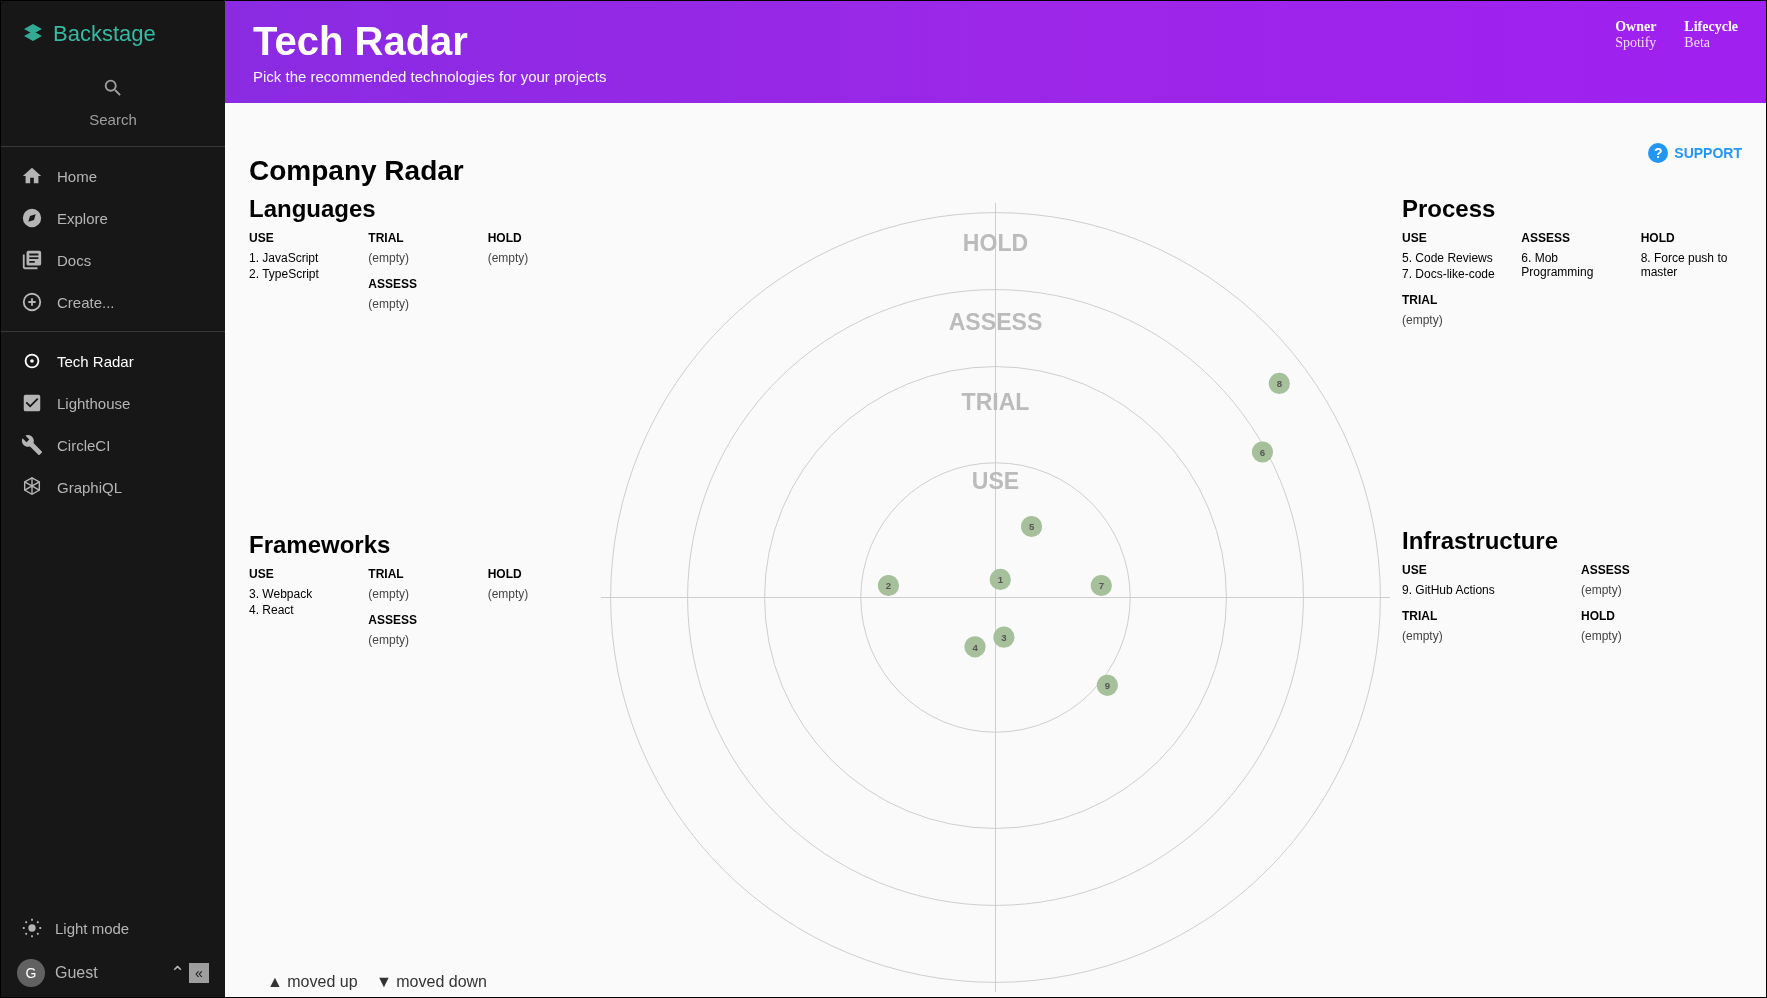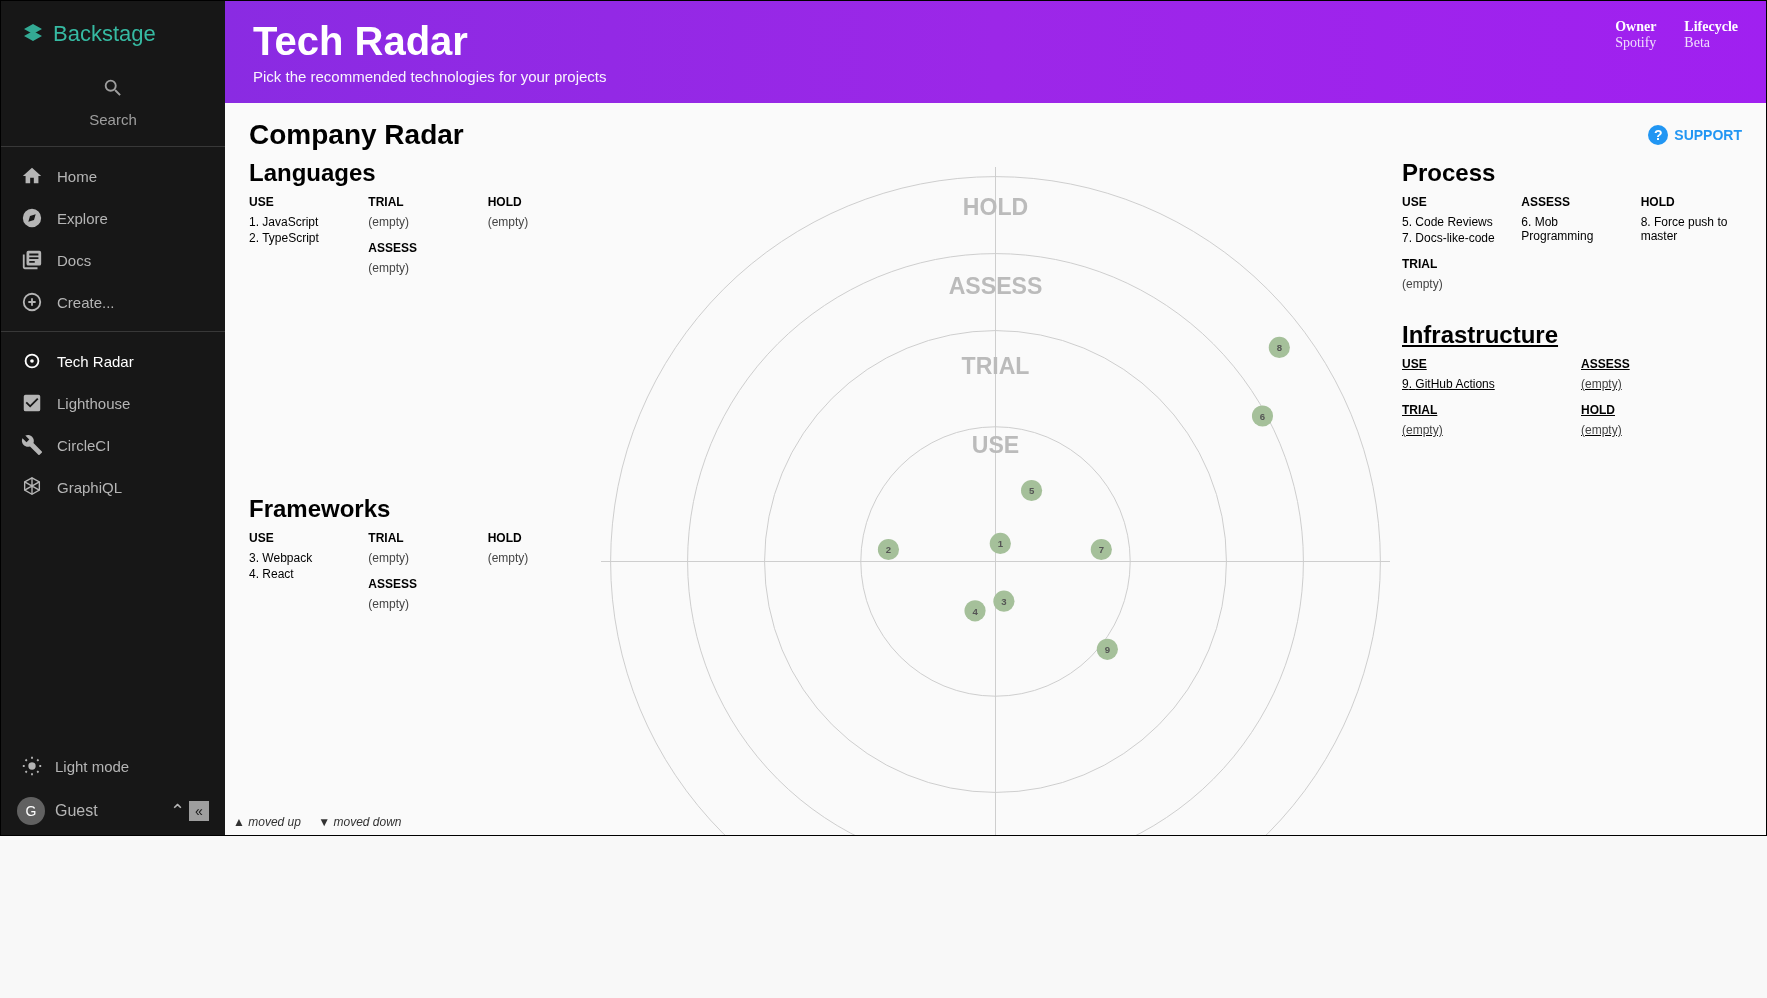--- a/index.html
+++ b/index.html
@@ -1,17 +1,17 @@
 <!DOCTYPE html>
 <html><head>
   <meta charset="utf-8">
   <style>
     * { box-sizing: border-box; margin: 0; padding: 0; }
     body { font-family: -apple-system, BlinkMacSystemFont, "Segoe UI", Helvetica, Arial, sans-serif; background: #f8f8f8; }
-    .app { display: flex; width: 1767px; height: 836px; position: relative; border: 1px solid #000; }
+    .app { display: flex; width: 1767px; height: 998px; position: relative; border: 1px solid #000; }
     
     .sidebar { width: 224px; background: #171717; color: #b5b5b5; display: flex; flex-direction: column; }
     .logo { display: flex; align-items: center; gap: 8px; padding: 20px; color: #36baa2; font-size: 22px; }
     .logo svg { width: 24px; height: 24px; }
     .search-row { display: flex; align-items: center; gap: 12px; padding: 10px 20px; color: #9e9e9e; font-size: 15px; cursor: text; flex-direction: column; }
     .search-row svg { width: 22px; height: 22px; }
     .nav-divider { height: 1px; background: #383838; margin: 8px 0; }
     .nav-item { display: flex; align-items: center; gap: 14px; padding: 10px 20px; color: #b5b5b5; font-size: 15px; cursor: pointer; }
     .nav-item svg { width: 22px; height: 22px; }
     .nav-item.active { color: #fff; }
@@ -26,21 +26,21 @@
     .main { flex: 1; display: flex; flex-direction: column; background: #fafafa; overflow: hidden; }
     .header { background: linear-gradient(90deg, #8a2be2 0%, #9c27e8 50%, #a020f0 100%); color: #fff; padding: 18px 28px; display: flex; justify-content: space-between; align-items: flex-start; }
     .header-left h1 { font-size: 40px; font-weight: 700; margin-bottom: 4px; }
     .header-left .subtitle { font-size: 15px; opacity: 0.95; }
     .header-right { display: flex; gap: 28px; font-size: 14px; font-family: Liberation Serif, serif; }
     .meta-item .meta-label { font-weight: 600; }
     .meta-item .meta-value { opacity: 0.85; }
     
     .content { flex: 1; padding: 16px 24px; overflow: hidden; position: relative; }
     .title-row { display: flex; justify-content: space-between; align-items: center; margin-bottom: 8px; }
-    .title-row h2 { font-size: 28px; font-weight: 700; }
+    .title-row h2 { font-size: 28px; font-weight: 700; margin-top: 36px; }
     .support-link { color: #2196f3; display: flex; align-items: center; gap: 6px; font-size: 14px; font-weight: 600; cursor: pointer; }
     .support-link .q-icon { width: 20px; height: 20px; border-radius: 50%; background: #2196f3; color: #fff; display: inline-flex; align-items: center; justify-content: center; font-size: 14px; }
     
     .radar-layout { display: grid; grid-template-columns: 340px 1fr 340px; gap: 12px; height: calc(100% - 60px); }
     .left-col, .right-col { display: flex; flex-direction: column; gap: 18px; }
     .right-col .quadrant { text-align: left; }
     
     .quadrant h3 { font-size: 24px; font-weight: 700; margin-bottom: 8px; }
     .rings-grid { display: grid; grid-template-columns: 1fr 1fr 1fr; gap: 10px 18px; font-size: 12px; }
     .rings-grid-2 { display: grid; grid-template-columns: 1fr 1fr; gap: 10px 18px; font-size: 12px; }
@@ -50,21 +50,21 @@
     .ring-col li { margin-bottom: 2px; cursor: pointer; }
     
     .radar-svg-wrap { display: flex; align-items: flex-start; justify-content: center; padding-top: 8px; }
     .radar-svg { width: 100%; max-width: 820px; }
     .ring-circle { fill: none; stroke: #ccc; stroke-width: 1; }
     .axis-line { stroke: #ccc; stroke-width: 1; }
     .ring-label { fill: #bbb; font-weight: 700; font-size: 24px; text-anchor: middle; }
     .blip { fill: #a5c09a; }
     .blip-text { fill: #555; font-size: 10px; text-anchor: middle; font-weight: 600; }
     
-    .footnote { position: absolute; bottom: 6px; left: 8px; font-size: 12px; color: #333; font-style: italic; }
+    .footnote { position: absolute; bottom: 6px; left: 42px; font-size: 16px; color: #333; }
     .footnote span { margin-right: 14px; }
   </style>
 </head>
 <body>
 
 <div class="app">
   <aside class="sidebar">
     <div class="logo">
       <svg viewBox="0 0 24 24">
           <path fill="#36baa2" d="M12 2L3 7l9 5 9-5-9-5zm0 7L3 14l9 5 9-5-9-5z" opacity="0.9"></path>
@@ -301,21 +301,21 @@
               </div>
               <div class="ring-col">
                 <div class="ring-title">HOLD</div>
                 <ol>
                   <li><span>8</span>. <span>Force push to master</span></li>
                 </ol>
               </div>
             </div>
           </div>
 
-          <div class="quadrant" style="text-decoration:underline;">
+          <div class="quadrant" style="margin-top:170px;">
             <h3>Infrastructure</h3>
             <div class="rings-grid-2">
               <div class="ring-col">
                 <div class="ring-title">USE</div>
                 <ol>
                   <li><span>9</span>. <span>GitHub Actions</span></li>
                 </ol>
                 <div class="ring-title">TRIAL</div>
                 <div class="empty">(empty)</div>
               </div>

